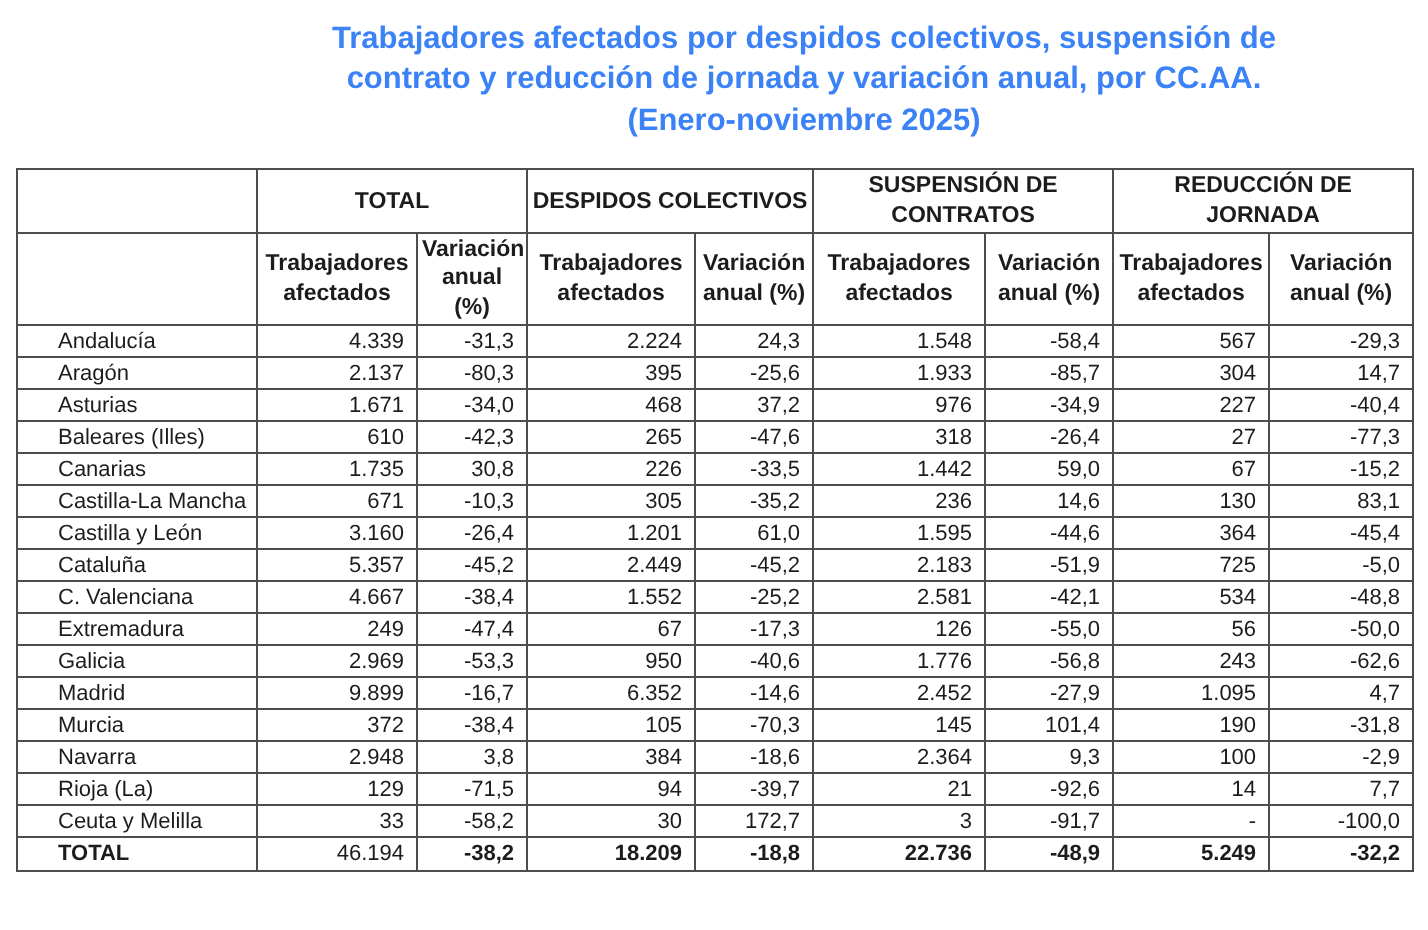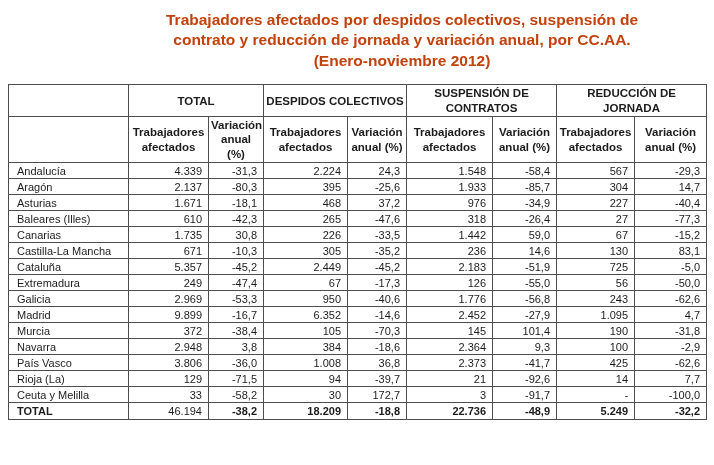--- a/index.html
+++ b/index.html
@@ -12,21 +12,21 @@
     font-family: "Liberation Sans", sans-serif;
     color: #1c1c1c;
   }
   .title-block {
     width: 560px;
     margin: 10px 0 0 122px;
     text-align: center;
     font-weight: 700;
     font-size: 15.5px;
     line-height: 1.32;
-    color: #c2410c;
+    color: #3b82f6;
   }
   table.data-table {
     border-collapse: collapse;
     table-layout: fixed;
     width: 698px;
     margin: 13px 0 0 8px;
   }
   table.data-table th,
   table.data-table td {
     border: 1px solid #4d4d4d;
@@ -46,42 +46,42 @@
   tr.sub-header-row th   { height: 38px; }
   tbody td {
     font-size: 11px;
     height: 16px;
     padding: 0 6px 0 2px;
     white-space: nowrap;
     vertical-align: middle;
   }
   tbody td.region {
     text-align: left;
-    padding-left: 8px;
+    padding-left: 20px;
     padding-right: 2px;
   }
   tbody td.num {
     text-align: right;
     padding-right: 6px;
   }
   tbody tr.bold-row td {
     font-weight: 700;
     height: 17px;
   }
   tbody tr.bold-row td.regular-weight {
     font-weight: 400;
   }
 </style>
 </head>
 <body>
 
 <div class="title-block">
   <div>Trabajadores afectados por despidos colectivos, suspensión de</div>
   <div>contrato y reducción de jornada y variación anual, por CC.AA.</div>
-  <div>(Enero-noviembre 2012)</div>
+  <div>(Enero-noviembre 2025)</div>
 </div>
 
 <table class="data-table">
   <colgroup>
     <col style="width:120px">
     <col style="width:80px">
     <col style="width:55px">
     <col style="width:84px">
     <col style="width:59px">
     <col style="width:86px">
@@ -128,21 +128,21 @@
         <td class="num">395</td>
         <td class="num">-25,6</td>
         <td class="num">1.933</td>
         <td class="num">-85,7</td>
         <td class="num">304</td>
         <td class="num">14,7</td>
       </tr>
       <tr>
         <td class="region">Asturias</td>
         <td class="num">1.671</td>
-        <td class="num">-18,1</td>
+        <td class="num">-34,0</td>
         <td class="num">468</td>
         <td class="num">37,2</td>
         <td class="num">976</td>
         <td class="num">-34,9</td>
         <td class="num">227</td>
         <td class="num">-40,4</td>
       </tr>
       <tr>
         <td class="region">Baleares (Illes)</td>
         <td class="num">610</td>
@@ -170,31 +170,53 @@
         <td class="num">671</td>
         <td class="num">-10,3</td>
         <td class="num">305</td>
         <td class="num">-35,2</td>
         <td class="num">236</td>
         <td class="num">14,6</td>
         <td class="num">130</td>
         <td class="num">83,1</td>
       </tr>
       <tr>
+        <td class="region">Castilla y León</td>
+        <td class="num">3.160</td>
+        <td class="num">-26,4</td>
+        <td class="num">1.201</td>
+        <td class="num">61,0</td>
+        <td class="num">1.595</td>
+        <td class="num">-44,6</td>
+        <td class="num">364</td>
+        <td class="num">-45,4</td>
+      </tr>
+      <tr>
         <td class="region">Cataluña</td>
         <td class="num">5.357</td>
         <td class="num">-45,2</td>
         <td class="num">2.449</td>
         <td class="num">-45,2</td>
         <td class="num">2.183</td>
         <td class="num">-51,9</td>
         <td class="num">725</td>
         <td class="num">-5,0</td>
       </tr>
       <tr>
+        <td class="region">C. Valenciana</td>
+        <td class="num">4.667</td>
+        <td class="num">-38,4</td>
+        <td class="num">1.552</td>
+        <td class="num">-25,2</td>
+        <td class="num">2.581</td>
+        <td class="num">-42,1</td>
+        <td class="num">534</td>
+        <td class="num">-48,8</td>
+      </tr>
+      <tr>
         <td class="region">Extremadura</td>
         <td class="num">249</td>
         <td class="num">-47,4</td>
         <td class="num">67</td>
         <td class="num">-17,3</td>
         <td class="num">126</td>
         <td class="num">-55,0</td>
         <td class="num">56</td>
         <td class="num">-50,0</td>
       </tr>
@@ -234,31 +256,20 @@
       <tr>
         <td class="region">Navarra</td>
         <td class="num">2.948</td>
         <td class="num">3,8</td>
         <td class="num">384</td>
         <td class="num">-18,6</td>
         <td class="num">2.364</td>
         <td class="num">9,3</td>
         <td class="num">100</td>
         <td class="num">-2,9</td>
-      </tr>
-      <tr>
-        <td class="region">País Vasco</td>
-        <td class="num">3.806</td>
-        <td class="num">-36,0</td>
-        <td class="num">1.008</td>
-        <td class="num">36,8</td>
-        <td class="num">2.373</td>
-        <td class="num">-41,7</td>
-        <td class="num">425</td>
-        <td class="num">-62,6</td>
       </tr>
       <tr>
         <td class="region">Rioja (La)</td>
         <td class="num">129</td>
         <td class="num">-71,5</td>
         <td class="num">94</td>
         <td class="num">-39,7</td>
         <td class="num">21</td>
         <td class="num">-92,6</td>
         <td class="num">14</td>

